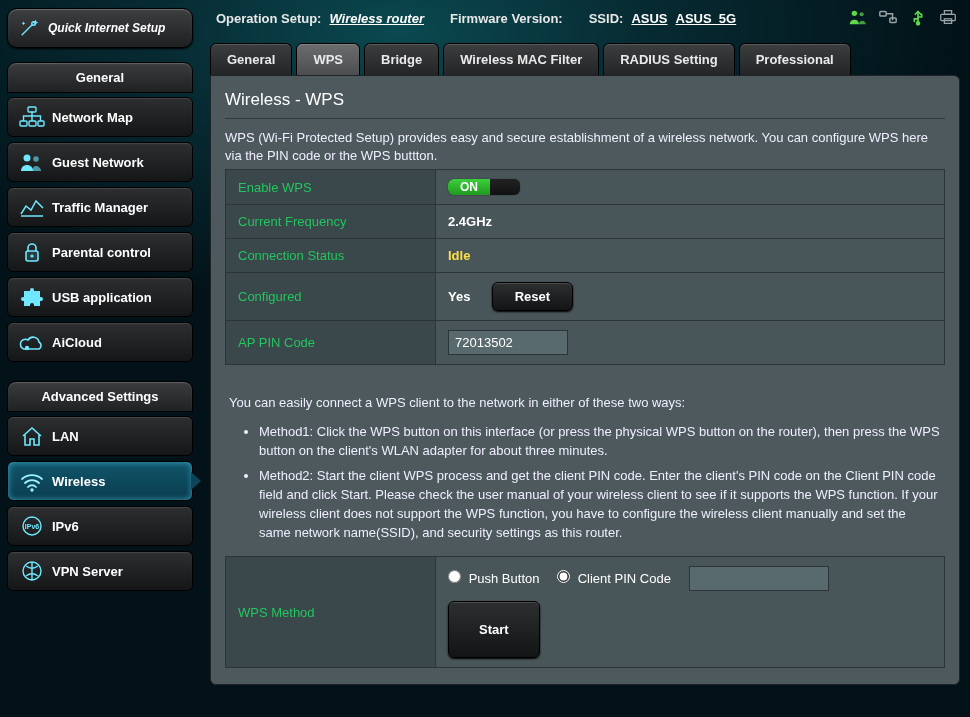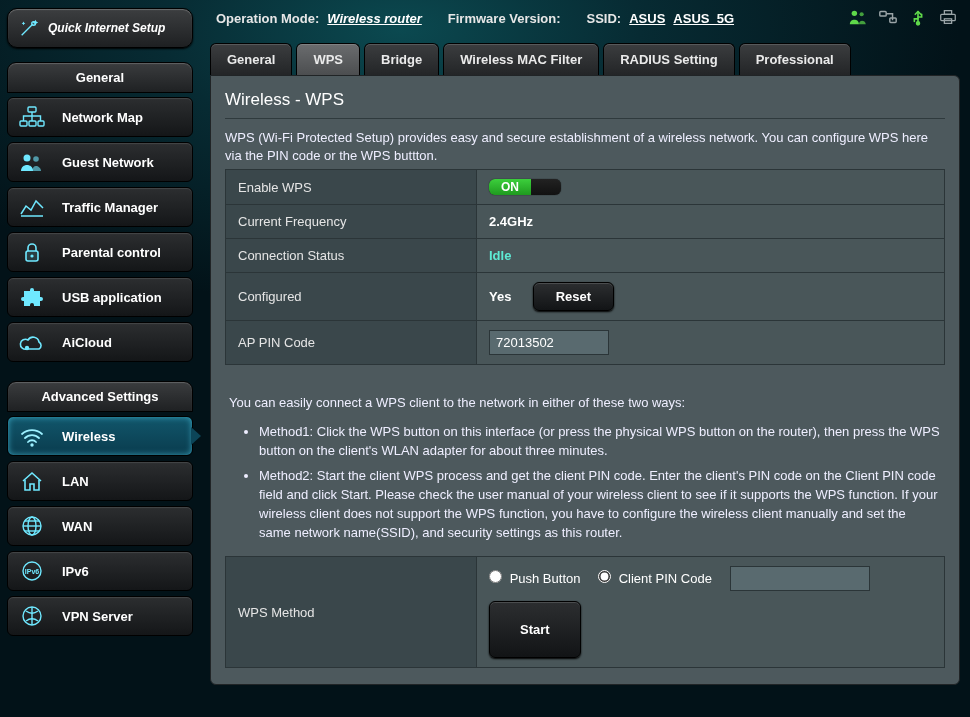--- a/index.html
+++ b/index.html
@@ -33,21 +33,21 @@
   }
   .qis-btn .wand svg { width:22px; height:22px; }
   .section-header {
     background: linear-gradient(#3a3c3e, #1f2123);
     border: 1px solid #000; border-radius: 9px 9px 0 0;
     padding: 7px 0; text-align:center; font-weight:bold; font-size:13px;
     box-shadow: inset 0 1px 1px rgba(255,255,255,.2);
     margin-bottom:4px;
   }
   .nav-item {
-    display:flex; align-items:center; gap:16px;
+    display:flex; align-items:center; gap:6px;
     background: linear-gradient(#2c2e30, #141618);
     border:1px solid #000; border-radius:6px;
     padding:7px 10px; margin-bottom:5px;
     cursor:pointer; font-weight:bold; font-size:13px;
     box-shadow: inset 0 1px 1px rgba(255,255,255,.12);
     position:relative;
   }
   .nav-item .icon { width:28px; height:24px; display:flex; align-items:center; justify-content:center; }
   .nav-item .icon svg { width:26px; height:22px; }
   .nav-item.active {
@@ -103,31 +103,31 @@
 
   table.form {
     width:100%; border-collapse:collapse;
     border:1px solid #2b3538;
     background:#3a474b;
   }
   table.form td {
     border:1px solid #2b3538;
     padding:9px 12px; font-size:13px; color:#fff;
   }
-  table.form td.label-cell { width:251px; color:#e5e5e5; }
+  table.form td.label-cell { width:210px; color:#22c55e; }
   table.form td.value-cell { background:#495659; }
   .toggle {
     display:inline-flex; width:72px; height:16px;
     border-radius:6px; overflow:hidden;
     box-shadow: inset 0 1px 2px rgba(0,0,0,.6), 0 0 1px #000;
     cursor:pointer;
   }
   .toggle .on { flex:1; background:linear-gradient(#3ccf3c,#1f9a1f); display:flex; align-items:center; justify-content:center; font-weight:bold; font-size:12px;}
   .toggle .off { width:30px; background:linear-gradient(#222,#111); }
-  .status-idle { color:#5eead4; font-weight:bold; }
+  .status-idle { color:#fde047; font-weight:bold; }
   .btn {
     display:inline-block;
     background:linear-gradient(#2c2e30,#121416);
     border:1px solid #000; border-radius:6px;
     padding:6px 22px; color:#fff; font-weight:bold; font-size:13px;
     box-shadow: inset 0 1px 0 rgba(255,255,255,.15), 0 1px 2px #000;
     cursor:pointer;
   }
   .textbox {
     background:#596a6f; border:1px solid #2b3538;
@@ -234,60 +234,46 @@
             <path fill="none" stroke="#6fe8ff" stroke-width="1.6" d="M8 18a5 5 0 1 1 1-9 6 6 0 0 1 11 2 4 4 0 0 1 0 7z"></path>
         <circle cx="8" cy="17" r="2.2" fill="#6fe8ff"></circle>
           </svg>
       </span>
       <span>AiCloud</span>
     </div>
 
     <div class="spacer-v"></div>
     <div class="section-header">Advanced Settings</div>
 
+    <div class="nav-item">
+      <span class="icon">
+        <svg viewBox="0 0 26 22">
+            <g stroke="#6fe8ff" stroke-width="1.6" fill="none">
+          <path d="M4 11l9-8 9 8"></path>
+              <path d="M6 10v10h5v-6h4v6h5V10"></path>
+            </g>
+          </svg>
+      </span>
+      <span>LAN</span>
+    </div>
+
     <div class="nav-item active">
       <span class="icon">
         <svg viewBox="0 0 26 22">
             <g stroke="#9df0ff" stroke-width="1.8" fill="none" stroke-linecap="round">
           <path d="M3 9a15 15 0 0 1 20 0"></path>
               <path d="M6 13a10 10 0 0 1 14 0"></path>
               <path d="M9 17a5.5 5.5 0 0 1 8 0"></path>
           </g>
             <circle cx="13" cy="20" r="1.7" fill="#9df0ff"></circle>
           </svg>
       </span>
       <span>Wireless</span>
     </div>
 
-    <div class="nav-item">
-      <span class="icon">
-        <svg viewBox="0 0 26 22">
-            <g stroke="#6fe8ff" stroke-width="1.6" fill="none">
-          <path d="M4 11l9-8 9 8"></path>
-              <path d="M6 10v10h5v-6h4v6h5V10"></path>
-            </g>
-          </svg>
-      </span>
-      <span>LAN</span>
-    </div>
-
-    <div class="nav-item">
-      <span class="icon">
-        <svg viewBox="0 0 26 22">
-            <g stroke="#6fe8ff" stroke-width="1.4" fill="none">
-          <circle cx="13" cy="11" r="9"></circle>
-              <ellipse cx="13" cy="11" rx="4" ry="9"></ellipse>
-          <line x1="4" y1="11" x2="22" y2="11"></line>
-              <line x1="5.5" y1="6" x2="20.5" y2="6"></line>
-              <line x1="5.5" y1="16" x2="20.5" y2="16"></line>
-            </g>
-          </svg>
-      </span>
-      <span>WAN</span>
-    </div>
 
     <div class="nav-item">
       <span class="icon">
         <svg viewBox="0 0 26 22">
             <circle cx="13" cy="11" r="9" fill="none" stroke="#6fe8ff" stroke-width="1.4"></circle>
           <text x="13" y="14" font-size="7" text-anchor="middle" fill="#6fe8ff" font-weight="bold">IPv6</text>
           </svg>
       </span>
       <span>IPv6</span>
     </div>
@@ -301,21 +287,21 @@
               <line x1="13" y1="2" x2="13" y2="20"></line>
             </g>
           </svg>
       </span>
       <span>VPN Server</span>
     </div>
   </div>
 
   <div class="main">
     <div class="topbar">
-      <span class="label">Operation Mode:</span>
+      <span class="label">Operation Setup:</span>
       <span class="link">Wireless router</span>
       <span style="width:10px"></span>
       <span class="label">Firmware Version:</span>
       <span style="width:10px"></span>
       <span class="label">SSID:</span>
       <span class="ssid">ASUS</span>
       <span class="ssid">ASUS_5G</span>
       <span class="spacer"></span>
       <div class="status-icons">
         <span><svg viewBox="0 0 22 18">

